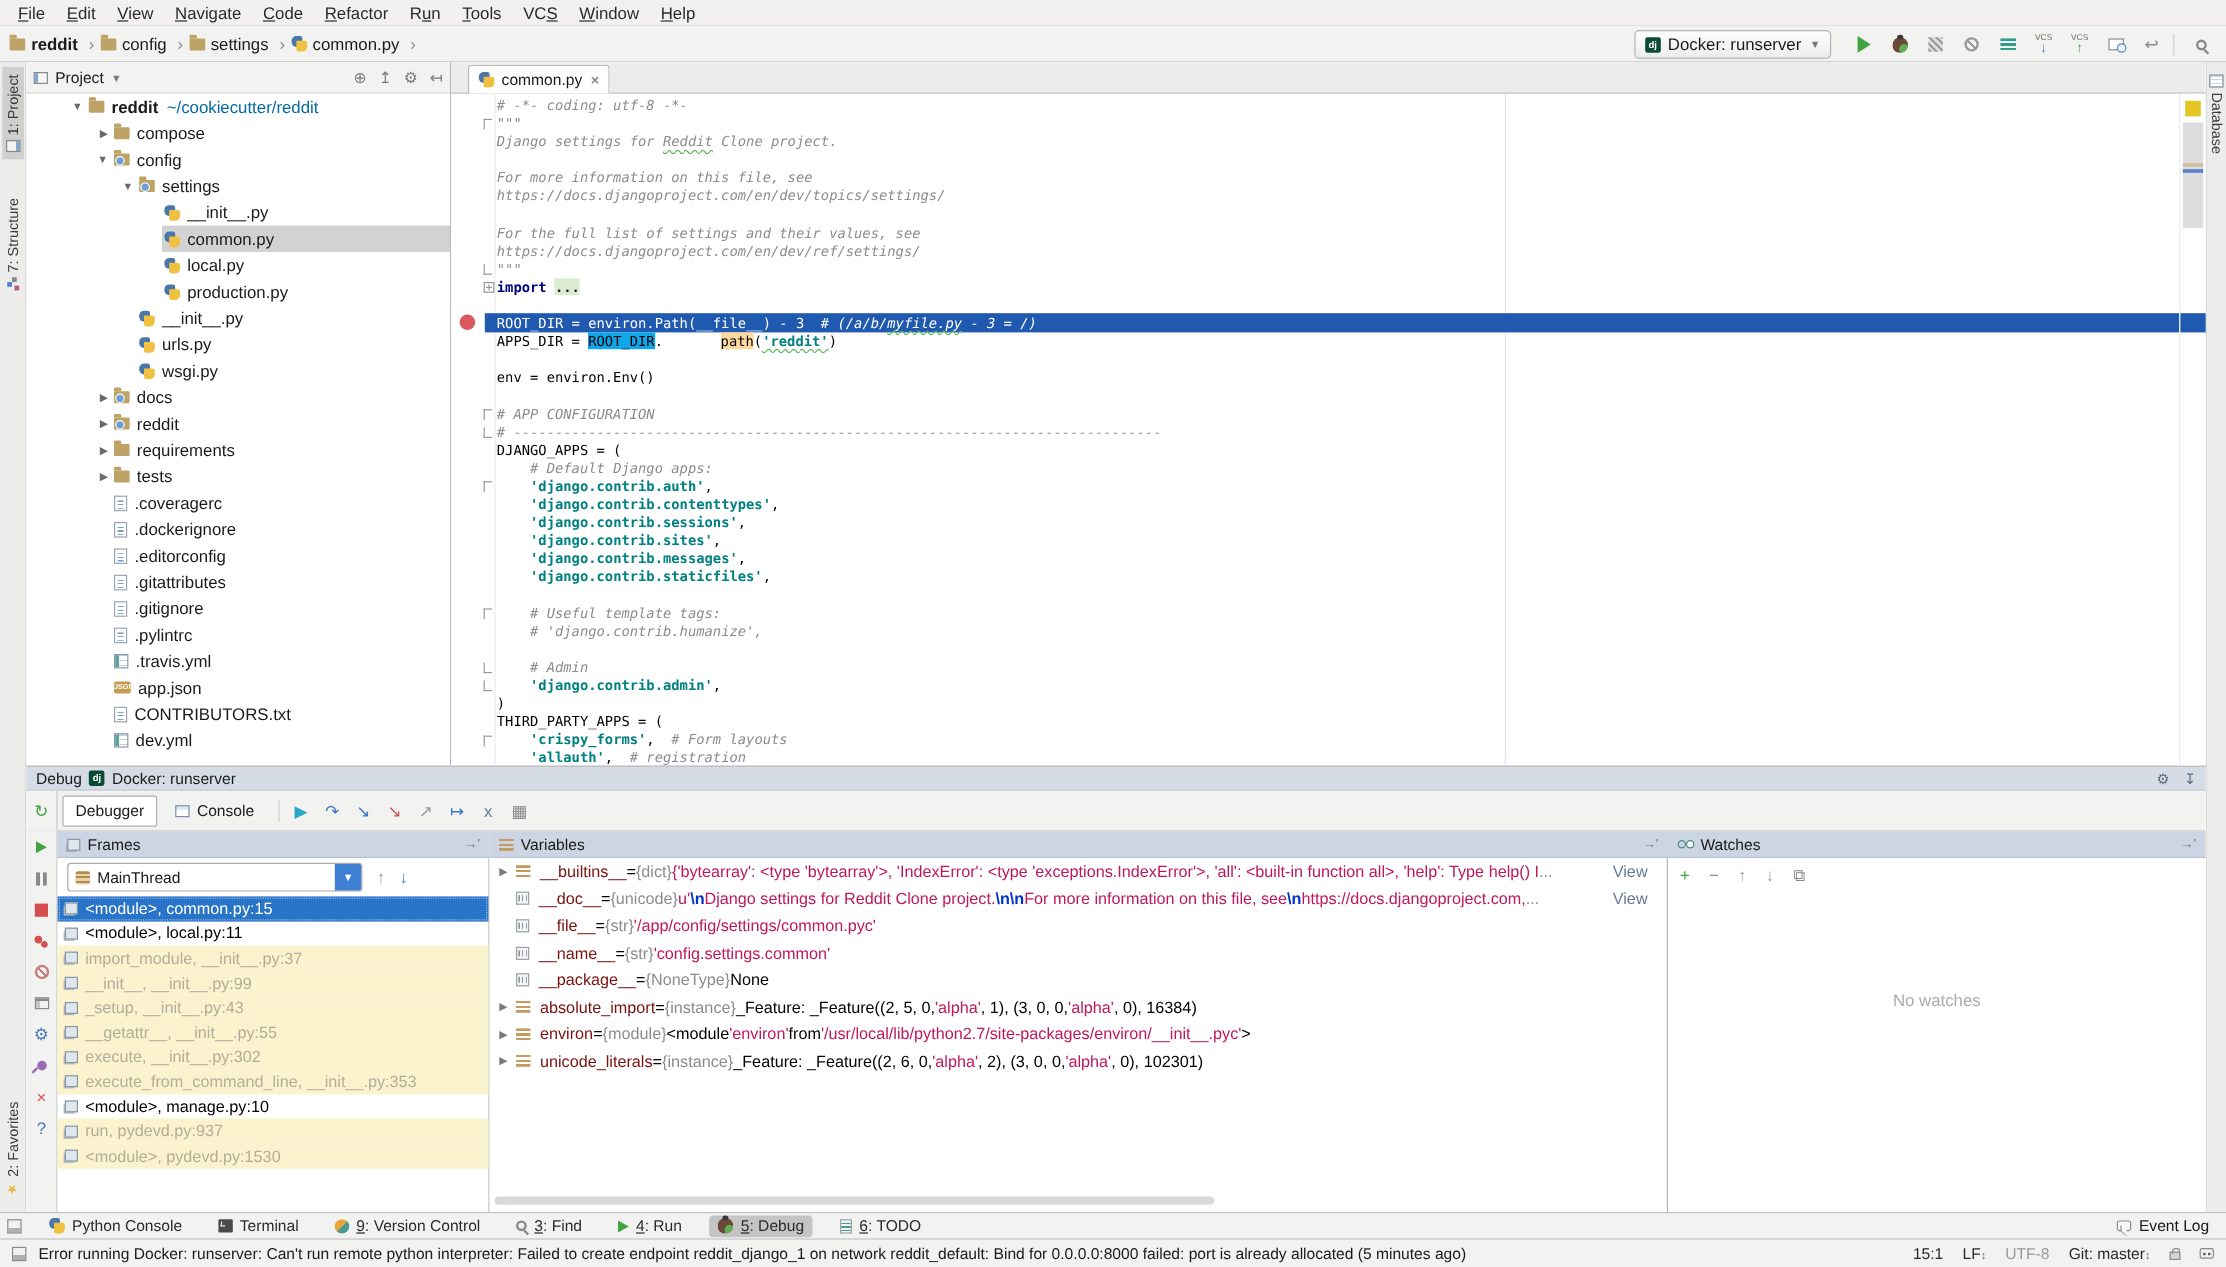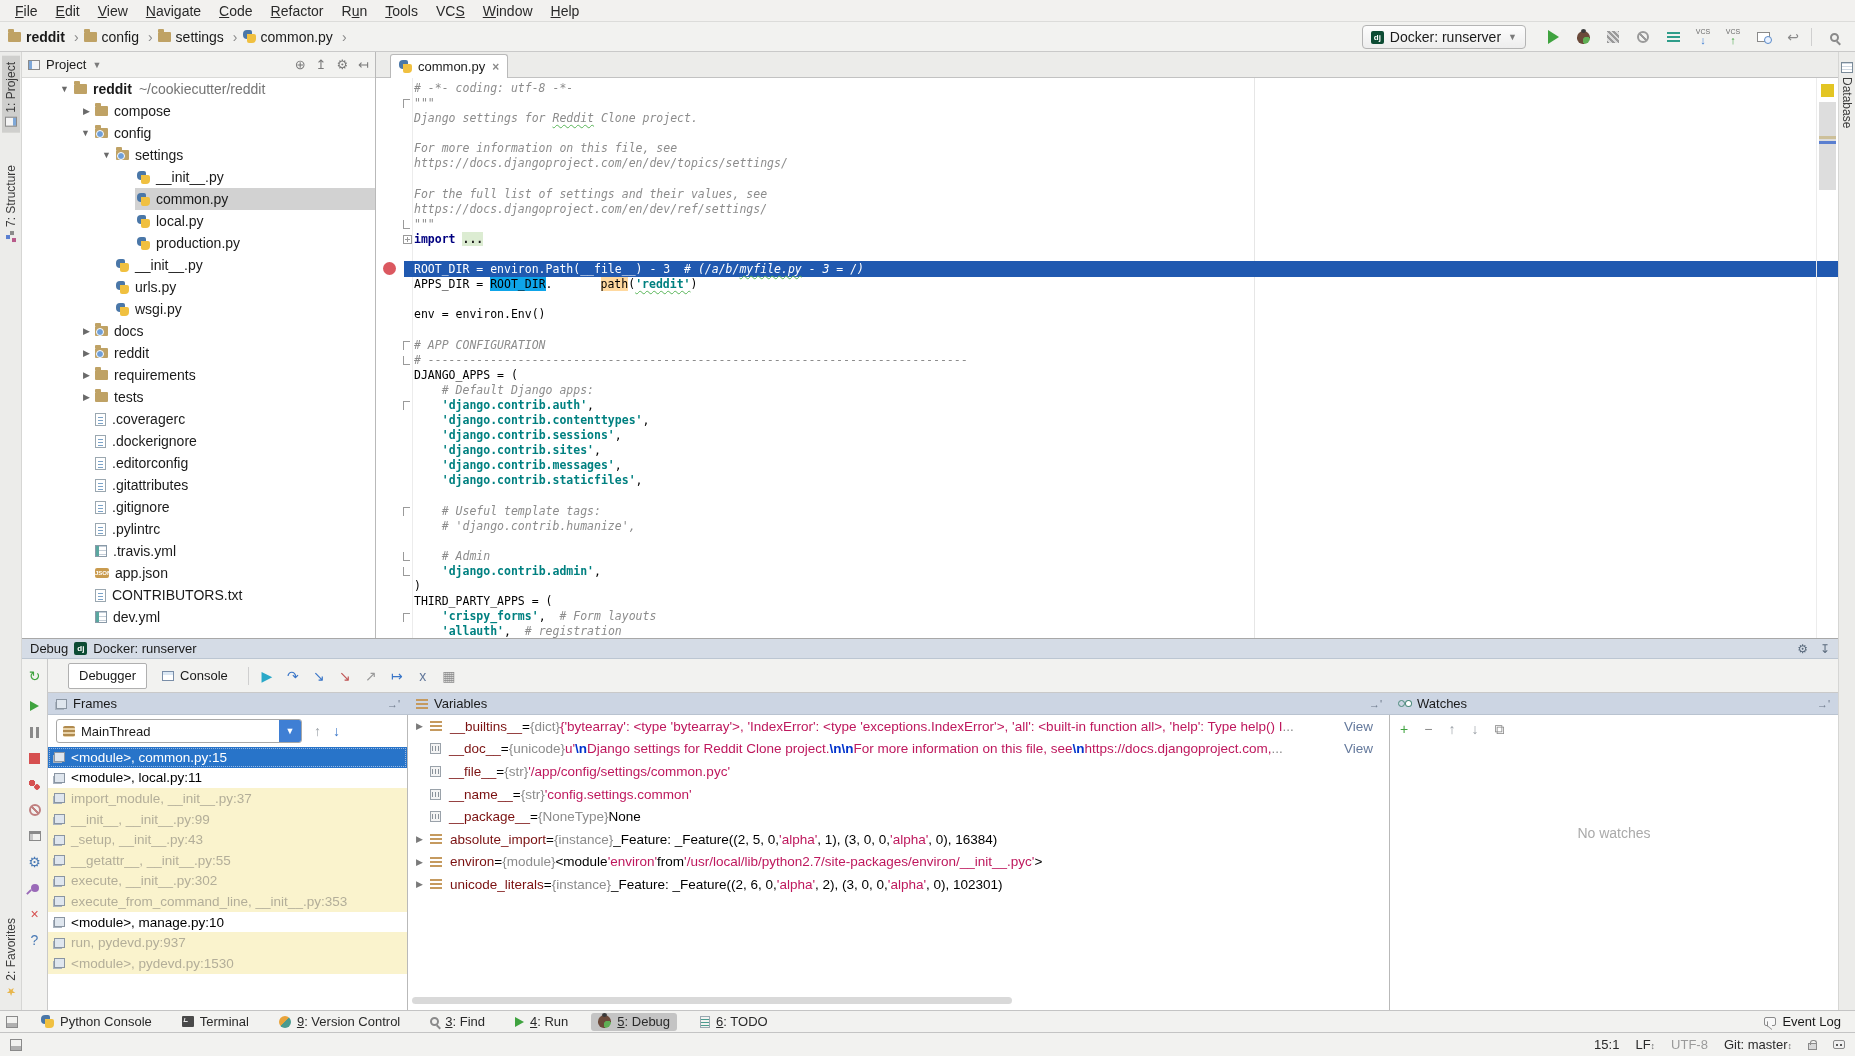--- a/index.html
+++ b/index.html
@@ -42,21 +42,21 @@
   #project-header .spacer { flex:1; }
   .ph-icon { color:#7a7a7a; font-size:13px; margin-left:10px; }
   #tree { position:absolute; top:26px; left:0; right:0; bottom:0; overflow:hidden; }
   .tree-row { display:flex; align-items:center; height:22px; font-size:14px; white-space:nowrap; }
   .tr-spacer { position:relative; flex:none; }
   .tr-arrow { position:absolute; right:3px; top:50%; transform:translateY(-50%); font-size:9px; color:#6a6a6a; }
   .tr-inner { display:flex; align-items:center; flex:1; height:22px; padding-left:2px; }
   .tree-row.sel .tr-inner { background:#d2d2d2; }
   .tr-label { margin-left:6px; }
   .tree-row.bold .tr-label { font-weight:bold; }
-  .tr-note { color:#737373; margin-left:7px; }
+  .tr-note { color:#0369a1; margin-left:7px; }
 
   
   #editor { position:absolute; left:376px; top:52px; width:1462px; height:586px; background:#fff; }
   #tabbar { position:absolute; left:0; top:0; right:0; height:26px; background:#ececea; border-bottom:1px solid #c2c2c2; }
   #etab { position:absolute; left:14px; top:2px; height:24px; background:#fff; border:1px solid #b9b9b9; border-bottom:none; border-radius:3px 3px 0 0; display:flex; align-items:center; padding:0 8px; font-size:13px; }
   #etab .lbl { margin:0 7px 0 6px; }
   #etab .x { color:#8a8a8a; font-weight:bold; font-size:12px; }
   #econtent { position:absolute; left:0; top:26px; right:0; bottom:0; overflow:hidden; }
   #margin-guide { position:absolute; left:878px; top:0; bottom:0; width:1px; background:#e6e6e6; }
   #gutter-sep { position:absolute; left:36px; top:0; bottom:0; width:1px; background:#ececec; }
@@ -86,21 +86,21 @@
   #es-mark1 { position:absolute; left:2px; top:58px; width:17px; height:3px; background:#cdc09a; }
   #es-mark2 { position:absolute; left:2px; top:63px; width:17px; height:3px; background:#5a7fd0; }
   #es-blue { position:absolute; left:0; top:183px; width:22px; height:16px; background:#2059b0; }
 
   
   #debug { position:absolute; left:22px; top:638px; width:1816px; height:372px; background:#fff; border-top:1px solid #a8a8a8; }
   #dbg-title { position:absolute; left:0; top:0; right:0; height:20px; background:#d5dce6; border-bottom:1px solid #bcc6d2; display:flex; align-items:center; padding:0 8px; font-size:13px; }
   #dbg-title .lbl { margin-right:6px; }
   #dbg-title .cfg { margin-left:6px; }
   #dbg-title .spacer { flex:1; }
-  #dbg-toolbar { position:absolute; left:16px; top:20px; right:0; height:34px; background:#f2f2f0; border-bottom:1px solid #c9c9c9; display:flex; align-items:center; }
+  #dbg-toolbar { position:absolute; left:0; top:20px; right:0; height:34px; background:#f2f2f0; border-bottom:1px solid #c9c9c9; display:flex; align-items:center; }
   .dtab { height:26px; display:flex; align-items:center; padding:0 10px; font-size:13px; margin-right:4px; border:1px solid transparent; }
   .dtab.active { background:#fff; border:1px solid #b0b0b0; border-radius:2px; }
   .dtab .ic { margin-right:6px; }
   .step-ic { width:26px; text-align:center; font-size:14px; }
   #dbg-side { position:absolute; left:0; top:54px; width:26px; bottom:0; background:#f2f2f0; border-right:1px solid #c9c9c9; display:flex; flex-direction:column; align-items:center; }
   #rerun-slot { width:26px; height:34px; display:flex; align-items:center; justify-content:center; position:absolute; left:0; top:20px; background:#f2f2f0; border-right:1px solid #c9c9c9; z-index:5; }
   .side-ic { height:26px; display:flex; align-items:center; justify-content:center; width:26px; }
 
   .dpanel-hdr { position:absolute; top:54px; height:22px; background:#ccd5e3; border-bottom:1px solid #b9c3d0; display:flex; align-items:center; padding:0 8px; font-size:13px; }
   .dpanel-hdr .ic { margin-right:6px; }
@@ -855,20 +855,21 @@
       </span>
     </span>
   <span id="bb-right">
     <span class="ic ic-balloon"></span>
     <span>Event Log</span>
   </span>
 </div>
 
 <div id="status-bar">
   <span class="ic ic-winbtn"></span>
+  <span id="status-msg">Error running Docker: runserver: Can't run remote python interpreter: Failed to create endpoint reddit_django_1 on network reddit_default: Bind for 0.0.0.0:8000 failed: port is already allocated (5 minutes ago)</span>
   <span id="sb-right">
     <span>15:1</span>
     <span><span>LF</span><span class="updn">↕</span></span>
     <span class="dim">UTF-8</span>
     <span><span>Git: master</span><span class="updn">↕</span></span>
     <span class="ic ic-lock"></span>
     <span class="ic ic-hector"></span>
   </span>
 </div>
 

